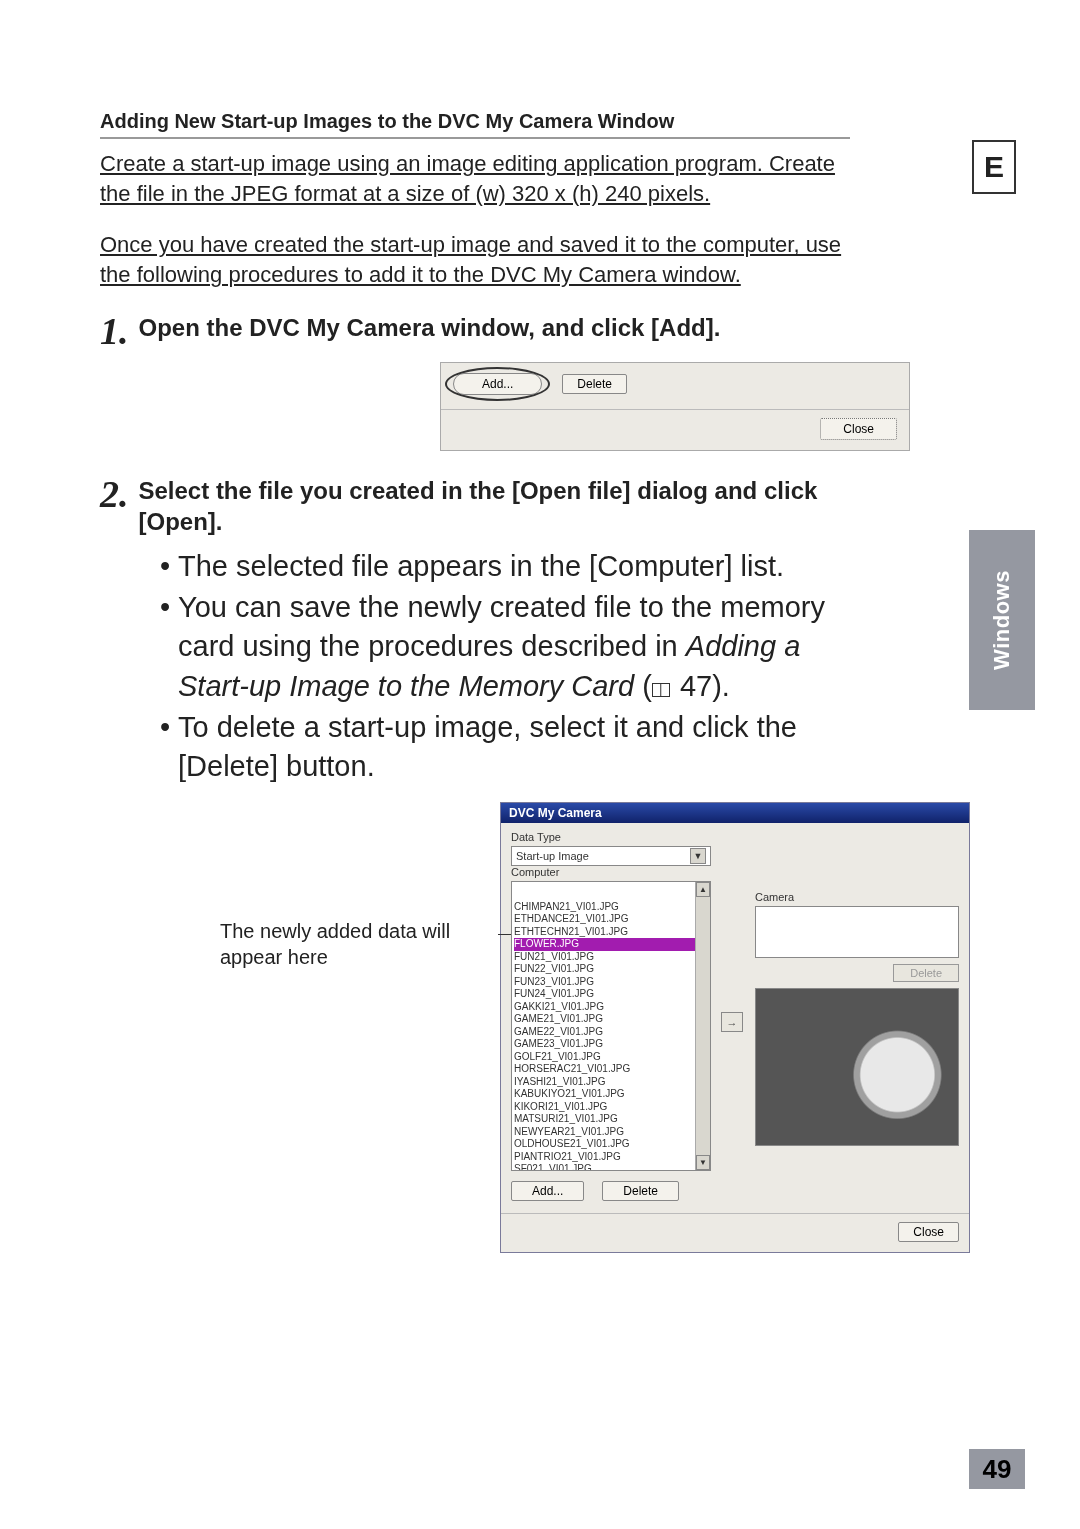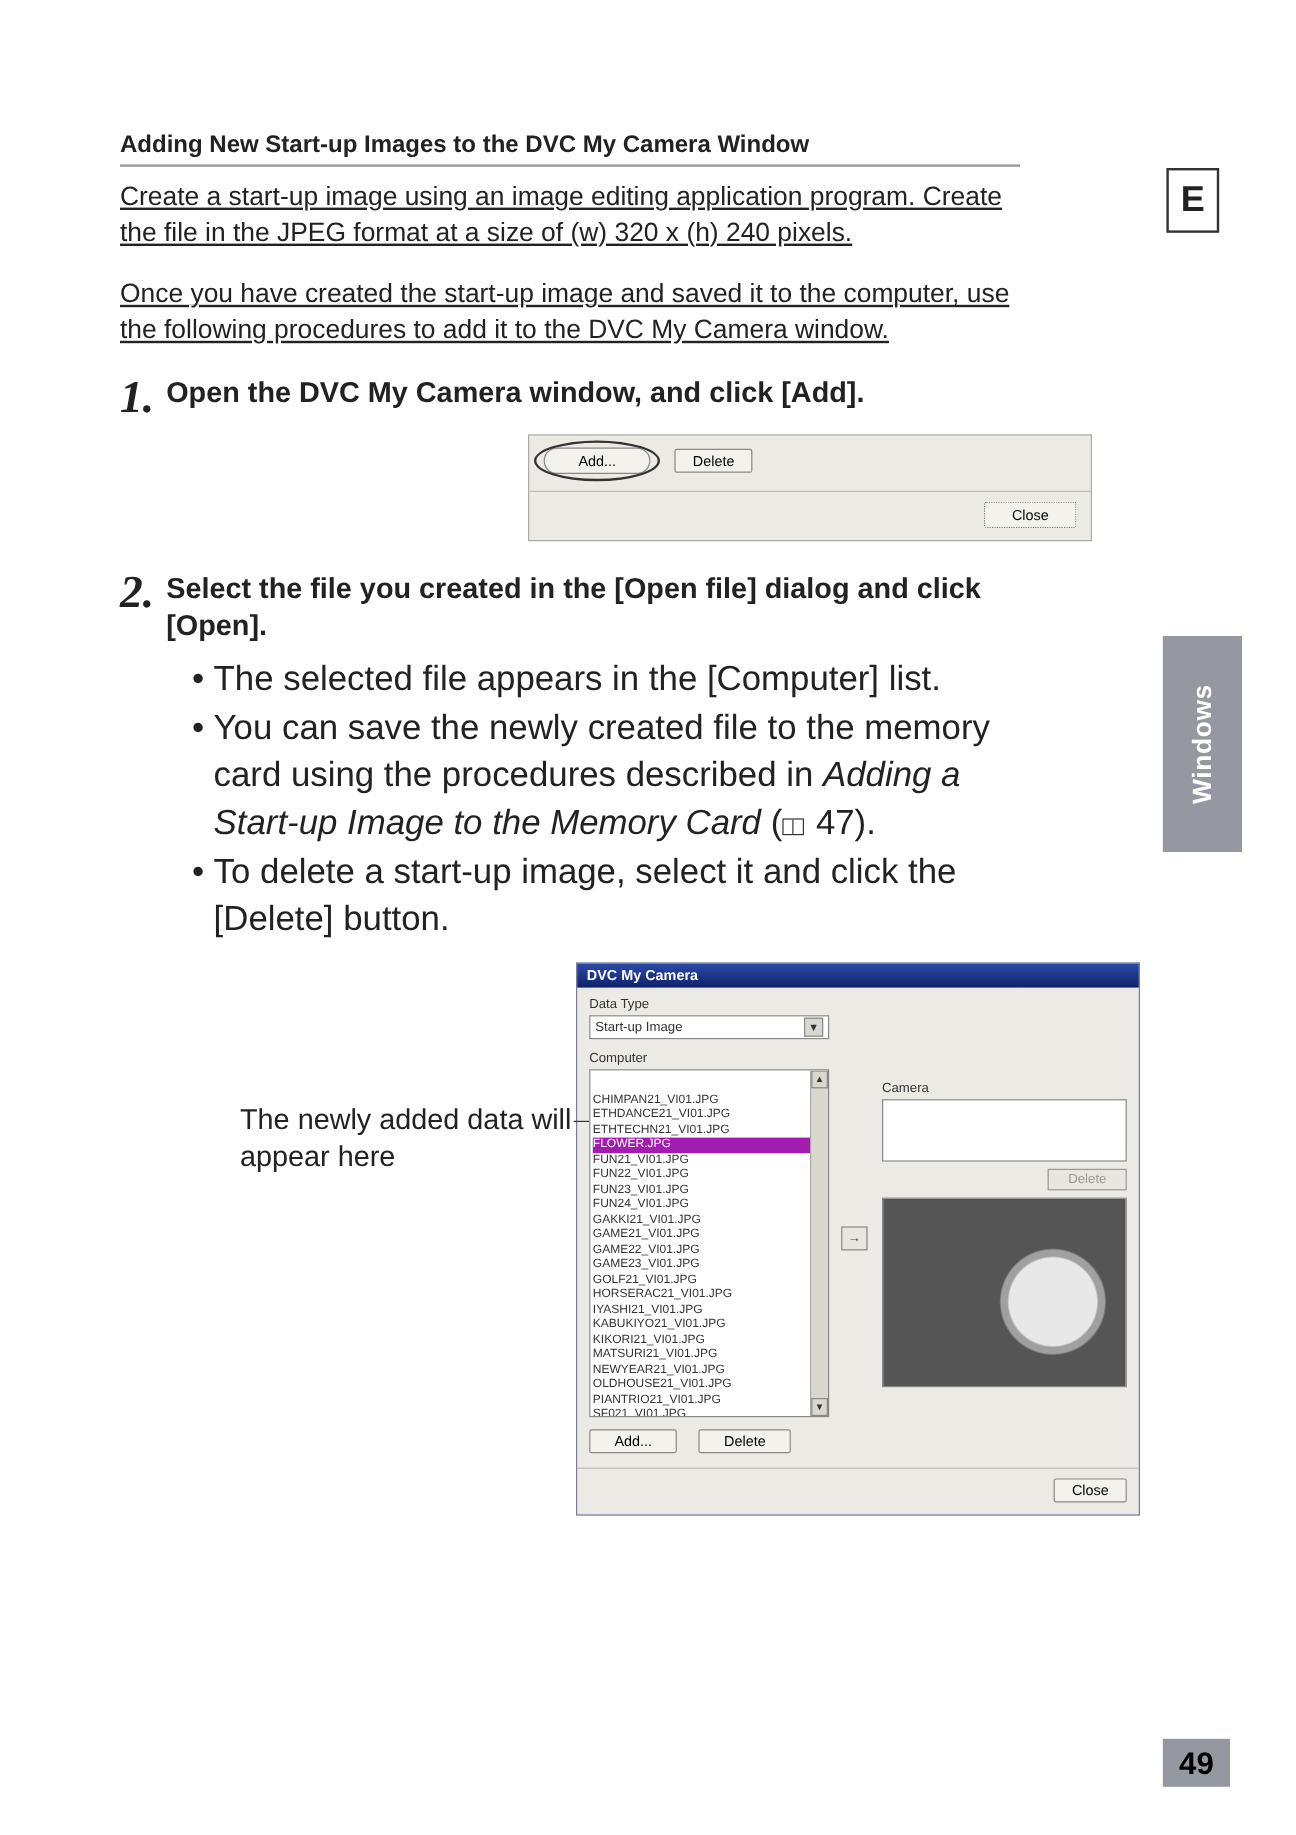--- a/index.html
+++ b/index.html
@@ -26,27 +26,27 @@
   .shot1 .row1 { display: flex; gap: 20px; align-items: center; }
   .btn { border: 1px solid #888; background: #f4f2ec; padding: 2px 14px; font-size: 12px; border-radius: 2px; }
   .btn.oval { border-radius: 12px; padding: 3px 28px; position: relative; }
   .oval-ring { position: absolute; inset: -6px -8px; border: 2px solid #333; border-radius: 50%; pointer-events: none; }
   .shot1 hr { margin: 14px -12px 8px; border: none; border-top: 1px solid #bbb; }
   .shot1 .row2 { display: flex; justify-content: flex-end; }
   .btn.dotted { border: 1px dotted #777; padding: 3px 22px; }
 
   
   .shot2wrap { display: flex; align-items: flex-start; margin-left: 100px; }
-  .callout { width: 280px; font-size: 24px; line-height: 1.3; padding-top: 116px; position: relative; }
+  .callout { width: 280px; font-size: 20px; line-height: 1.3; padding-top: 116px; position: relative; margin-left: 20px; }
   .callout .leader { position: absolute; top: 132px; left: 278px; width: 60px; height: 1px; background: #333; }
   .shot2 { width: 470px; border: 1px solid #7a7a9a; background: #eceae4; font-size: 11px; color: #333; }
   .titlebar { background: #1b2f8a; background: linear-gradient(#2a4aa8,#10226a); color: #fff; padding: 3px 8px; font-size: 12px; font-weight: bold; }
   .shot2 .inner { padding: 8px 10px 10px; }
   .lbl { font-size: 11px; margin-bottom: 3px; }
-  .dropdown { display: flex; align-items: center; border: 1px solid #888; background: #fff; width: 200px; height: 20px; padding: 0 4px; justify-content: space-between; margin-bottom: 10px; }
+  .dropdown { display: flex; align-items: center; border: 1px solid #888; background: #fff; width: 200px; height: 20px; padding: 0 4px; justify-content: space-between; }
   .dd-arrow { width: 16px; height: 16px; background: #d9d7cf; border: 1px solid #888; display: flex; align-items: center; justify-content: center; font-size: 9px; color: #333; }
   .cols { display: flex; gap: 10px; align-items: center; }
   .colL { width: 200px; }
   .colM { width: 24px; padding-top: 8px; }
   .colR { flex: 1; }
   .listbox { border: 1px solid #888; background: #fff; height: 290px; overflow: hidden; position: relative; font-family: "MS Sans Serif", Arial, sans-serif; font-size: 10px; line-height: 12.5px; }
   .listbox .items { padding: 19px 0 1px 2px; }
   .listbox .hl { background: #a21caf; color: #fff; }
   .vscroll { position: absolute; right: 0; top: 0; bottom: 0; width: 15px; background: #d9d7cf; border-left: 1px solid #aaa; display: flex; flex-direction: column; justify-content: space-between; }
   .vscroll .arrow { height: 15px; background: #d9d7cf; border: 1px solid #888; font-size: 8px; text-align: center; line-height: 13px; }

